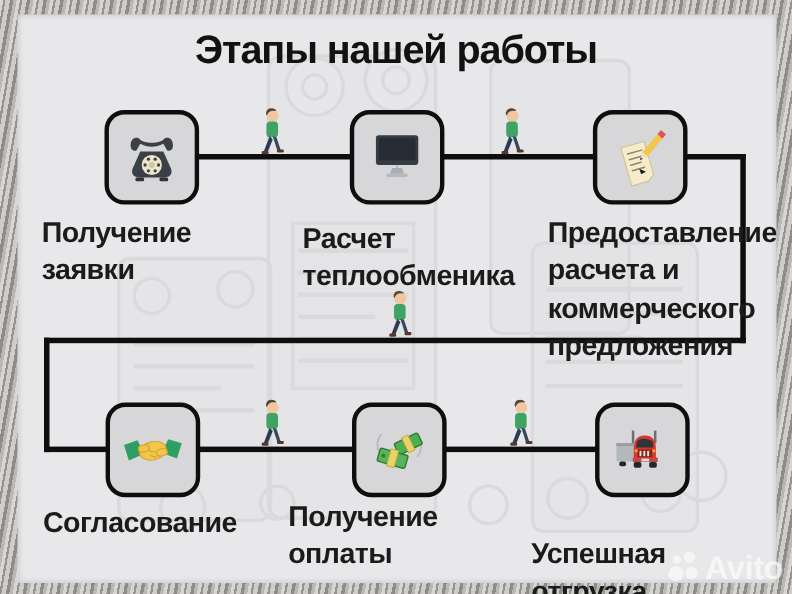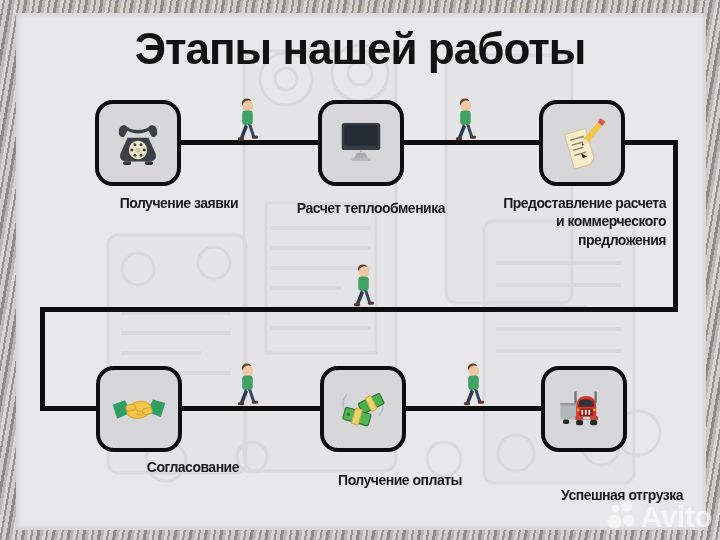--- a/index.html
+++ b/index.html
@@ -10,32 +10,32 @@
       repeating-linear-gradient(100deg,
         #d8d6d4 0 3px,#96948f 3px 5px,#cfcdca 5px 9px,#8e8c88 9px 12px,#bab8b4 12px 15px);
   }
   .panel{
     position:absolute;left:16px;top:13px;width:690px;height:517px;
     background:#e8e7e9;box-shadow:inset 0 0 6px rgba(0,0,0,.18);
   }
   .ghosts{position:absolute;left:16px;top:13px;width:690px;height:517px;opacity:.09;}
   .title{
     position:absolute;left:0;top:24px;width:720px;text-align:center;
-    font-size:44px;font-weight:700;color:#121212;letter-spacing:-1px;
+    font-size:36px;font-weight:700;color:#121212;letter-spacing:-1px;
   }
   .cline{position:absolute;background:#0e0e0e;}
   .box{
     position:absolute;width:86px;height:86px;box-sizing:border-box;
     background:#d7d6d8;border:4px solid #0e0e0e;border-radius:18px;
     display:flex;align-items:center;justify-content:center;
   }
   .box svg{width:56px;height:56px;}
   .lbl{
-    position:absolute;text-align:right;color:#1b1b1b;
-    font-size:14px;font-weight:700;letter-spacing:-0.5px;line-height:1.32;
+    position:absolute;text-align:left;color:#1b1b1b;
+    font-size:26px;font-weight:700;letter-spacing:-0.5px;line-height:1.32;
   }
   .person{position:absolute;width:26px;height:46px;}
   .person svg{width:100%;height:100%;}
   .watermark{
     position:absolute;right:8px;bottom:6px;display:flex;align-items:center;gap:2px;
     color:rgba(255,255,255,.62);
   }
   .watermark .wm-text{font-size:30px;font-weight:700;letter-spacing:-0.5px;}
   .watermark svg{width:32px;height:32px;opacity:.95;}
 </style>
@@ -177,21 +177,21 @@
       <rect x="23" y="44.5" width="8" height="6" rx="2" fill="#24262a"></rect>
       <rect x="39" y="44.5" width="8" height="6" rx="2" fill="#24262a"></rect>
       <rect x="8" y="44" width="7" height="5" rx="2" fill="#24262a"></rect>
     </svg>
   </div>
 
   <div class="lbl" style="left:38px;top:194px;width:200px">Получение заявки</div>
   <div class="lbl" style="left:275px;top:199px;width:170px">Расчет теплообменика</div>
   <div class="lbl" style="left:498px;top:194px;width:168px">Предоставление расчета и коммерческого предложения</div>
   <div class="lbl" style="left:39px;top:458px;width:200px">Согласование</div>
-  <div class="lbl" style="left:262px;top:471px;width:200px">Получение оплаты</div>
+  <div class="lbl" style="left:262px;top:452px;width:200px">Получение оплаты</div>
   <div class="lbl" style="left:483px;top:486px;width:200px">Успешная отгрузка</div>
 
   <div class="person" style="left:234px;top:98px">
     <svg viewBox="0 0 26 48">
         <path d="M8 8 a6 6 0 0 1 11 -3 q-2 -3 -5.5 -2.6 a6 6 0 0 0 -5.5 5.6z" fill="#5a4634"></path>
         <circle cx="14" cy="8" r="5.6" fill="#f1c7a3"></circle>
         <path d="M8.5 7.5 q1.5 -6 9 -4.5 q-1 -2.5 -4.5 -2.5 q-5 0 -5.5 5z" fill="#5a4634"></path>
         <rect x="8" y="13" width="11" height="15" rx="3.5" fill="#3fa463"></rect>
         <path d="M11 27 L5.5 41.5 L9 42.5 L14 30 Z" fill="#2c3a52"></path>
         <path d="M14 27 L18.5 41 L21.5 40 L17.5 28 Z" fill="#37465f"></path>

